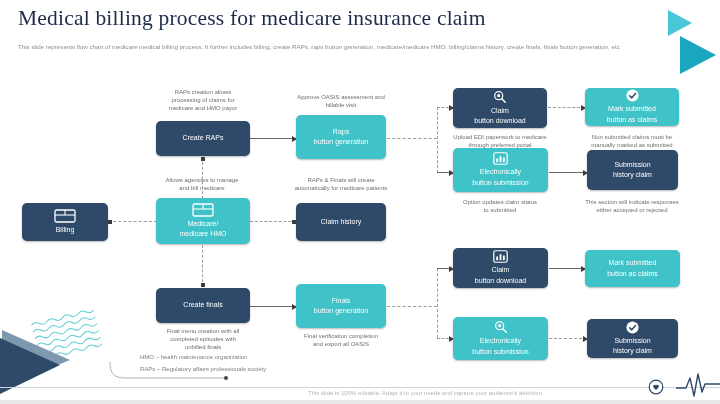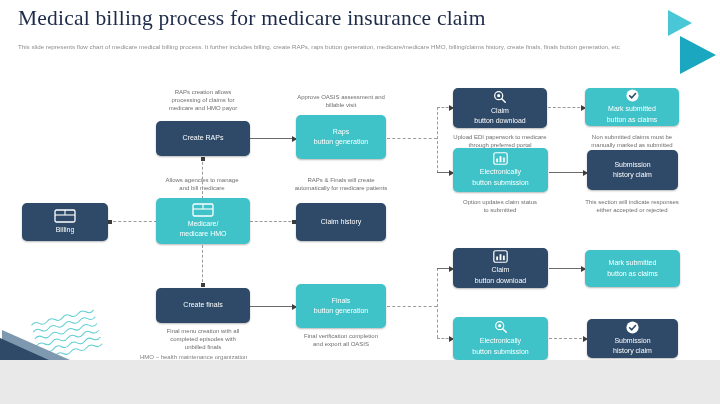--- a/index.html
+++ b/index.html
@@ -1,16 +1,16 @@
 <!DOCTYPE html>
 <html><head>
 <meta charset="utf-8">
 <style>
   html,body{margin:0;padding:0;background:#e9e9e9;}
-  #slide{position:relative;width:720px;height:360px;background:#ffffff;overflow:hidden;
+  #slide{position:relative;width:720px;height:400px;background:#ffffff;overflow:hidden;
          font-family:"Liberation Sans",sans-serif;}
   
   #title{position:absolute;left:18px;top:6px;font-family:"Liberation Serif",serif;
          font-size:21.5px;color:#1d2b4a;letter-spacing:.2px;white-space:nowrap;}
   #subtitle{position:absolute;left:18px;top:43px;font-size:6.2px;color:#8c8c8c;white-space:nowrap;}
   
   .node{position:absolute;border-radius:5px;display:flex;flex-direction:column;align-items:center;
         justify-content:center;gap:2px;text-align:center;color:#fff;
         box-shadow:0 1px 2px rgba(0,0,0,.28);}
   .navy{background:#2E4A68;}

